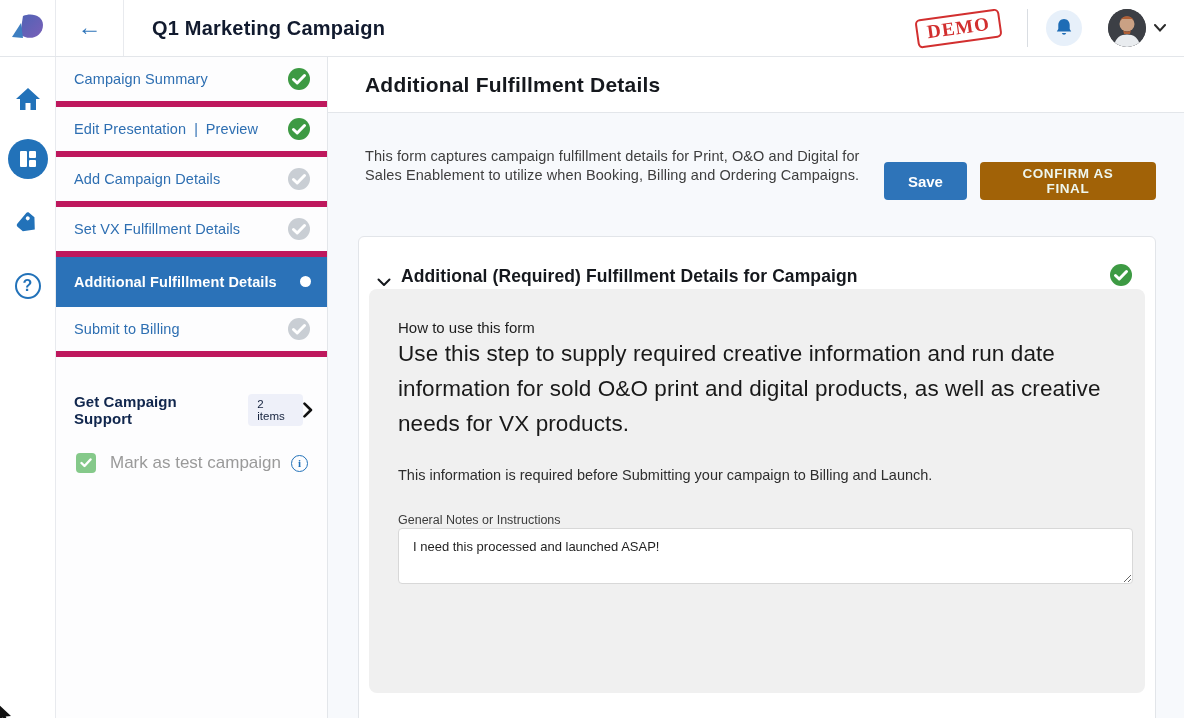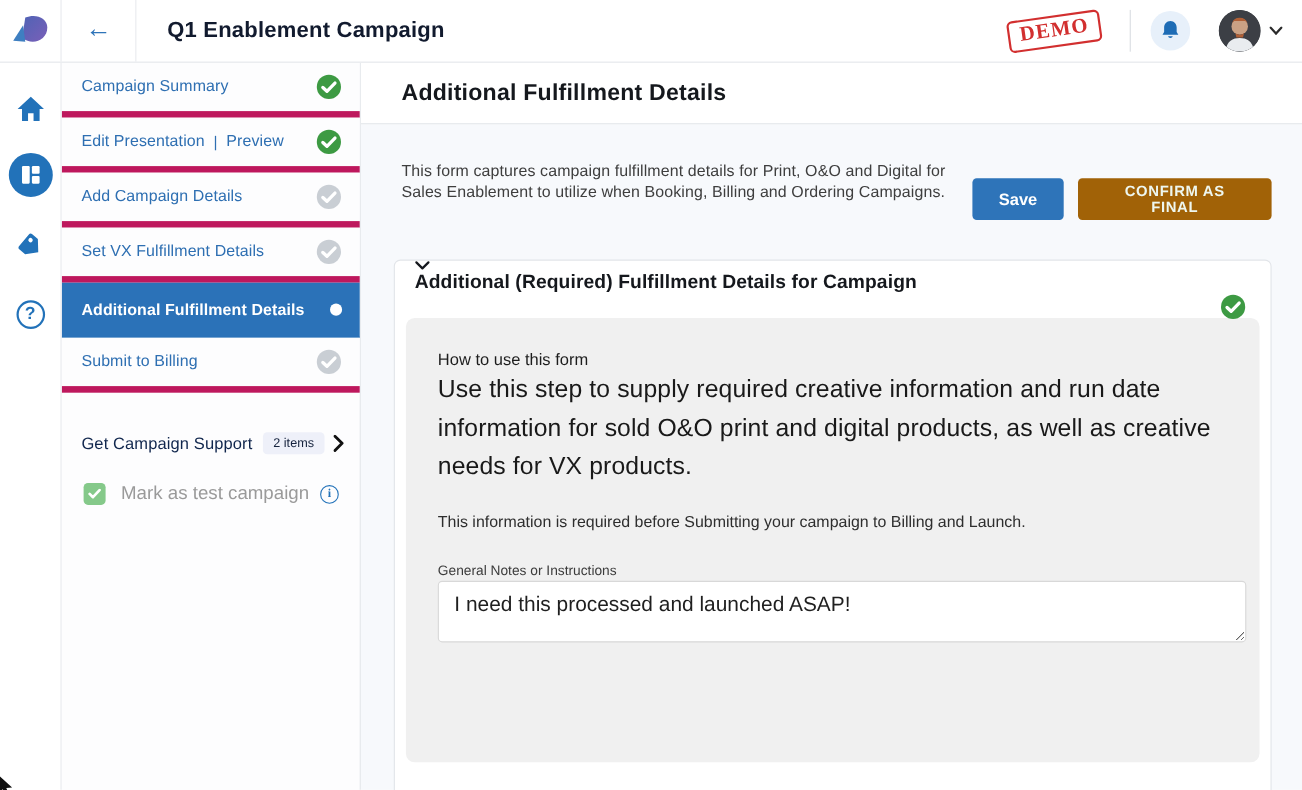--- a/index.html
+++ b/index.html
@@ -45,21 +45,21 @@
     border-right: 1px solid #e3e6ea; z-index: 3; }
   .side-item { height: 50px; border-bottom: 6px solid #be185d; display: flex; align-items: center;
     padding: 0 16px 0 18px; cursor: pointer; background: #fdfdfe; }
   .side-label { font-size: 14.5px; color: #2e6fb2; font-weight: 500; letter-spacing: 0.1px; }
   .side-sep { color: #2e6fb2; margin: 0 8px; font-size: 14px; }
   .side-status { margin-left: auto; display: flex; align-items: center; }
   .side-item.active { background: #2b72b8; border-bottom: 1px solid #2b72b8; }
   .side-item.active .side-label { color: #ffffff; font-weight: bold; }
   .white-dot { width: 11px; height: 11px; border-radius: 50%; background: #ffffff; }
   .support-row { margin-top: 22px; display: flex; align-items: center; padding: 14px 14px 14px 18px; cursor: pointer; }
-  .support-label { font-size: 15px; font-weight: normal; color: #10264d; letter-spacing: 0.1px; }
+  .support-label { font-size: 15px; font-weight: bold; color: #10264d; letter-spacing: 0.1px; }
   .support-badge { margin-left: 10px; background: #eef0f9; color: #15223d; font-size: 11.5px;
     padding: 4px 9px; border-radius: 4px; font-weight: 400; }
   .support-chevron { margin-left: auto; }
   .testcamp-row { display: flex; align-items: center; padding: 12px 14px 12px 20px; cursor: pointer; }
   .green-checkbox { width: 20px; height: 20px; border-radius: 4px; background: #85c98a;
     display: flex; align-items: center; justify-content: center; }
   .testcamp-label { font-size: 17px; color: #9a9a9a; margin-left: 14px; }
   .info-icon { width: 17px; height: 17px; border-radius: 50%; border: 1.5px solid #2272b9; color: #2272b9;
     font-size: 11px; font-weight: bold; display: flex; align-items: center; justify-content: center;
     margin-left: 10px; font-family: "Liberation Serif", serif; }
@@ -71,33 +71,33 @@
   .page-title { font-size: 21px; font-weight: bold; color: #15181d; letter-spacing: 0.2px; }
   .content { padding: 34px 28px 0 30px; }
   .intro-row { display: flex; align-items: flex-start; padding-left: 7px; margin-bottom: 36px; }
   .intro-text { font-size: 14.5px; color: #3e3e3e; width: 525px; line-height: 1.32; letter-spacing: 0.1px; }
   .intro-buttons { margin-left: auto; display: flex; align-items: center; gap: 13px; margin-top: 15px; }
   .btn-save { background: #2e74b9; color: #ffffff; font-weight: bold; font-size: 15px;
     border: none; border-radius: 4px; width: 84px; height: 38px; cursor: pointer; }
   .btn-confirm { background: #a16207; color: #eef7ef; font-weight: bold; font-size: 13.5px;
     letter-spacing: 0.6px; border: none; border-radius: 4px; padding: 0 20px; height: 38px; cursor: default; }
   .card { background: #ffffff; border: 1px solid #e2e5e9; border-radius: 6px; height: 500px; }
-  .card-header { height: 50px; display: flex; align-items: flex-start; padding: 0 22px 0 18px; cursor: pointer; flex-direction: column; }
+  .card-header { height: 50px; display: flex; align-items: flex-end; padding: 0 22px 0 18px; cursor: pointer; }
   .card-chevron { margin-right: 10px; display: flex; align-items: center; }
   .card-title { font-size: 17.5px; font-weight: bold; color: #15181d; letter-spacing: 0.1px; }
   .card-status { margin-left: auto; display: flex; align-items: center; }
   .gray-box { margin: 2px 10px 0 10px; background: #f0f0f0; border-radius: 8px; padding: 30px 22px 30px 29px;
     height: 404px; }
   .howto-title { font-size: 15px; color: #1d1d1d; margin-bottom: 0; }
   .howto-body { font-size: 22.5px; font-weight: 500; color: #191919; line-height: 1.56; max-width: 745px;
     margin-bottom: 26px; letter-spacing: 0.1px; }
   .required-note { font-size: 14.5px; color: #2e2e2e; margin-bottom: 27px; }
   .notes-label { font-size: 12.5px; color: #3c3c3c; margin-bottom: 6px; }
   .notes-textarea { width: 735px; height: 56px; background: #ffffff; border: 1px solid #d8d8d8;
-    border-radius: 4px; padding: 10px 14px; font-size: 19px; color: #1f1f1f; resize: vertical;
+    border-radius: 4px; padding: 10px 14px; font-size: 13px; color: #1f1f1f; resize: vertical;
     font-family: "Liberation Sans", sans-serif; display: block; }
   .notes-helper { font-style: italic; font-size: 14px; color: #9b9b9b; margin-top: 27px; }
 
   .cursor-arrow { position: absolute; left: -3px; bottom: -10px; z-index: 10; pointer-events: none; }
 </style>
 </head>
 <body>
 
 <header class="topbar">
   <div class="logo-cell">
@@ -108,21 +108,21 @@
             <stop offset="1" stop-color="#7a5fb8"></stop>
       </linearGradient>
         </defs>
       <path d="M13 3 C22 -1 33 3 33 12 C33 22 23 27 15 24 L10 22 Z" fill="url(#lg)"></path>
       <polygon points="2,24 11,10 13,25" fill="#3e7fc1"></polygon>
     </svg>
   </div>
   <div class="back-cell">
     <span class="back-arrow">←</span>
   </div>
-  <div class="topbar-title">Q1 Enablement Campaign</div>
+  <div class="topbar-title">Q1 Marketing Campaign</div>
   <div class="topbar-right">
     <span class="demo-stamp">DEMO</span>
     <span class="topbar-divider"></span>
     <div class="bell-btn">
       <svg width="18" height="20" viewBox="0 0 18 20">
         <path d="M9 1 C5.5 1 3.3 3.8 3.3 7 L3.3 11 L1.8 13.6 L16.2 13.6 L14.7 11 L14.7 7 C14.7 3.8 12.5 1 9 1 Z" fill="#1e6cb5"></path>
         <path d="M6.8 15 A2.3 2.3 0 0 0 11.2 15 Z" fill="#1e6cb5"></path>
       </svg>
     </div>
     <div class="avatar-wrap">

